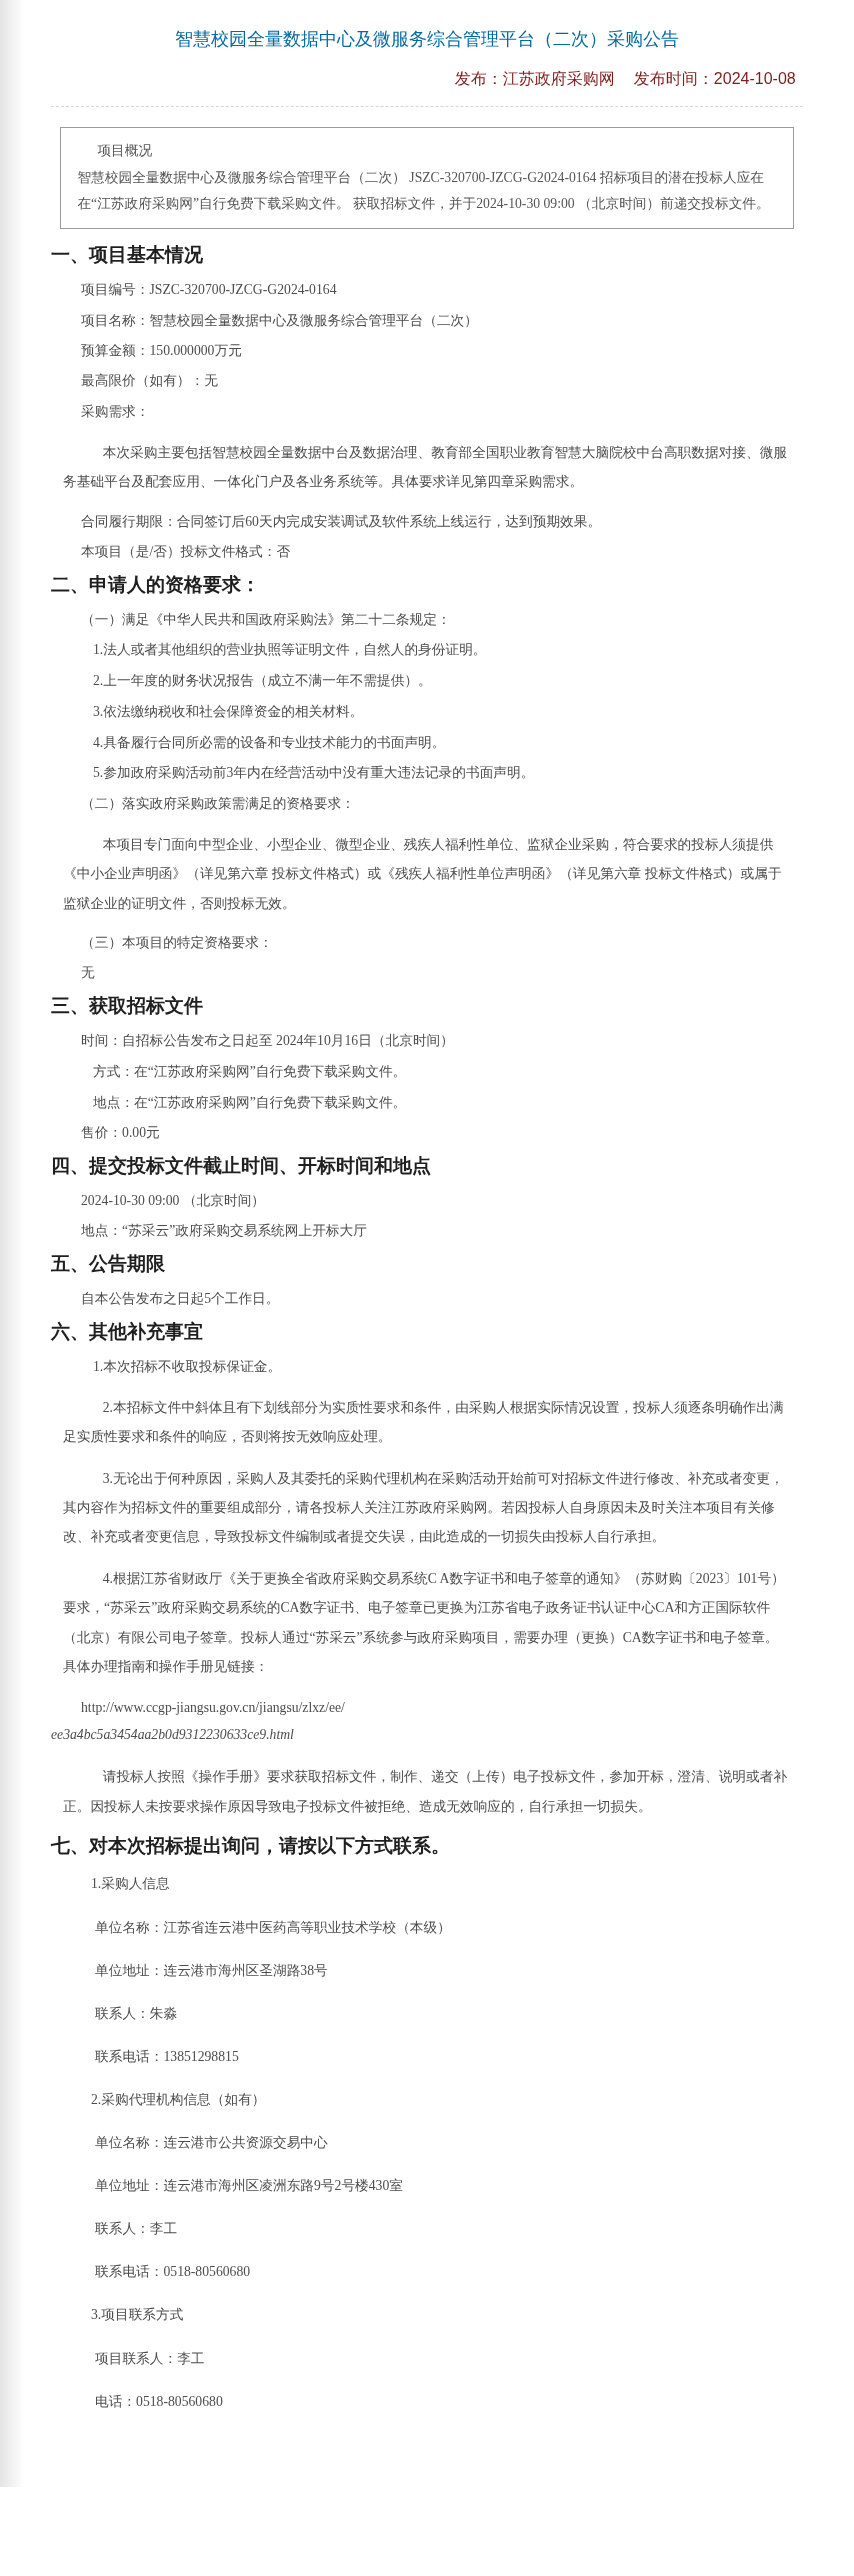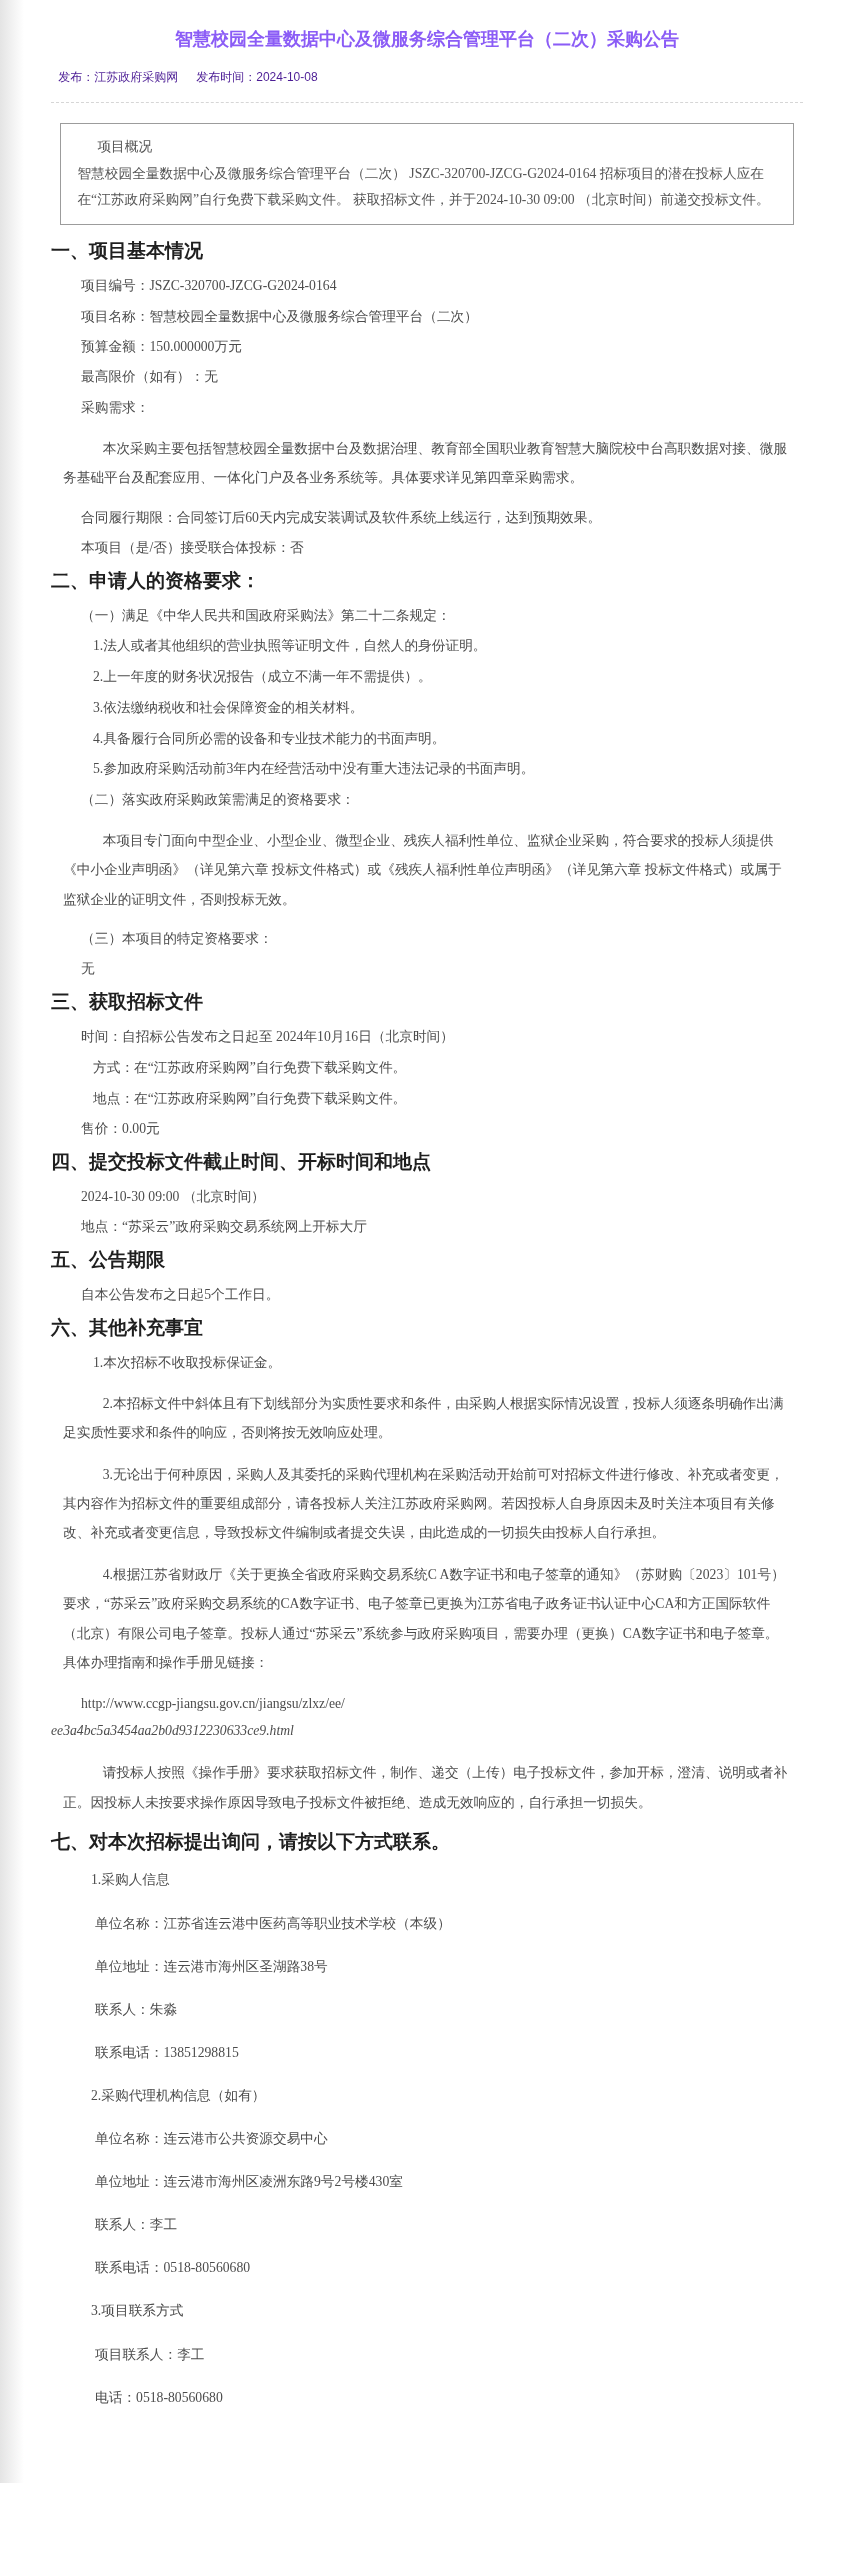--- a/index.html
+++ b/index.html
@@ -20,31 +20,31 @@
     width: 24px;
     background: linear-gradient(to right, #e4e4e4, rgba(255,255,255,0));
     pointer-events: none;
   }
   .page {
     padding: 0 51px 55px 51px;
   }
   h1.page-title {
     font-family: "Liberation Sans", "DejaVu Sans", sans-serif;
     font-size: 18px;
-    font-weight: 700;
-    color: #8b5cf6;
+    font-weight: 400;
+    color: #0369a1;
     text-align: center;
     margin: 0;
     padding: 27px 0 0 0;
   }
   .meta {
-    text-align: left;
+    text-align: right;
     font-family: "Liberation Sans", "DejaVu Sans", sans-serif;
-    font-size: 12px;
-    color: #4c1d95;
+    font-size: 16px;
+    color: #7f1d1d;
     margin: 18px 0 16.4px 0;
   }
   .meta span { margin: 0 7.3px; }
   hr.dashed {
     border: none;
     border-top: 0.9px dashed #d6d6d6;
     margin: 0 0 20px 0;
   }
   .overview-box {
     border: 0.9px solid #9c9c9c;
@@ -100,21 +100,21 @@
   <section class="doc-section">
     <h2 class="section-heading">一、项目基本情况</h2>
     <div class="section-body">
           <p class="line item">项目编号：JSZC-320700-JZCG-G2024-0164</p>
           <p class="line item">项目名称：智慧校园全量数据中心及微服务综合管理平台（二次）</p>
           <p class="line item">预算金额：150.000000万元</p>
           <p class="line item">最高限价（如有）：无</p>
           <p class="line item">采购需求：</p>
           <p class="line para">本次采购主要包括智慧校园全量数据中台及数据治理、教育部全国职业教育智慧大脑院校中台高职数据对接、微服务基础平台及配套应用、一体化门户及各业务系统等。具体要求详见第四章采购需求。</p>
           <p class="line item">合同履行期限：合同签订后60天内完成安装调试及软件系统上线运行，达到预期效果。</p>
-          <p class="line item">本项目（是/否）接受联合体投标：否</p>
+          <p class="line item">本项目（是/否）投标文件格式：否</p>
         </div>
   </section>
 
   <section class="doc-section">
     <h2 class="section-heading">二、申请人的资格要求：</h2>
     <div class="section-body">
           <p class="line item">（一）满足《中华人民共和国政府采购法》第二十二条规定：</p>
           <p class="line num">1.法人或者其他组织的营业执照等证明文件，自然人的身份证明。</p>
           <p class="line num">2.上一年度的财务状况报告（成立不满一年不需提供）。</p>
           <p class="line num">3.依法缴纳税收和社会保障资金的相关材料。</p>

